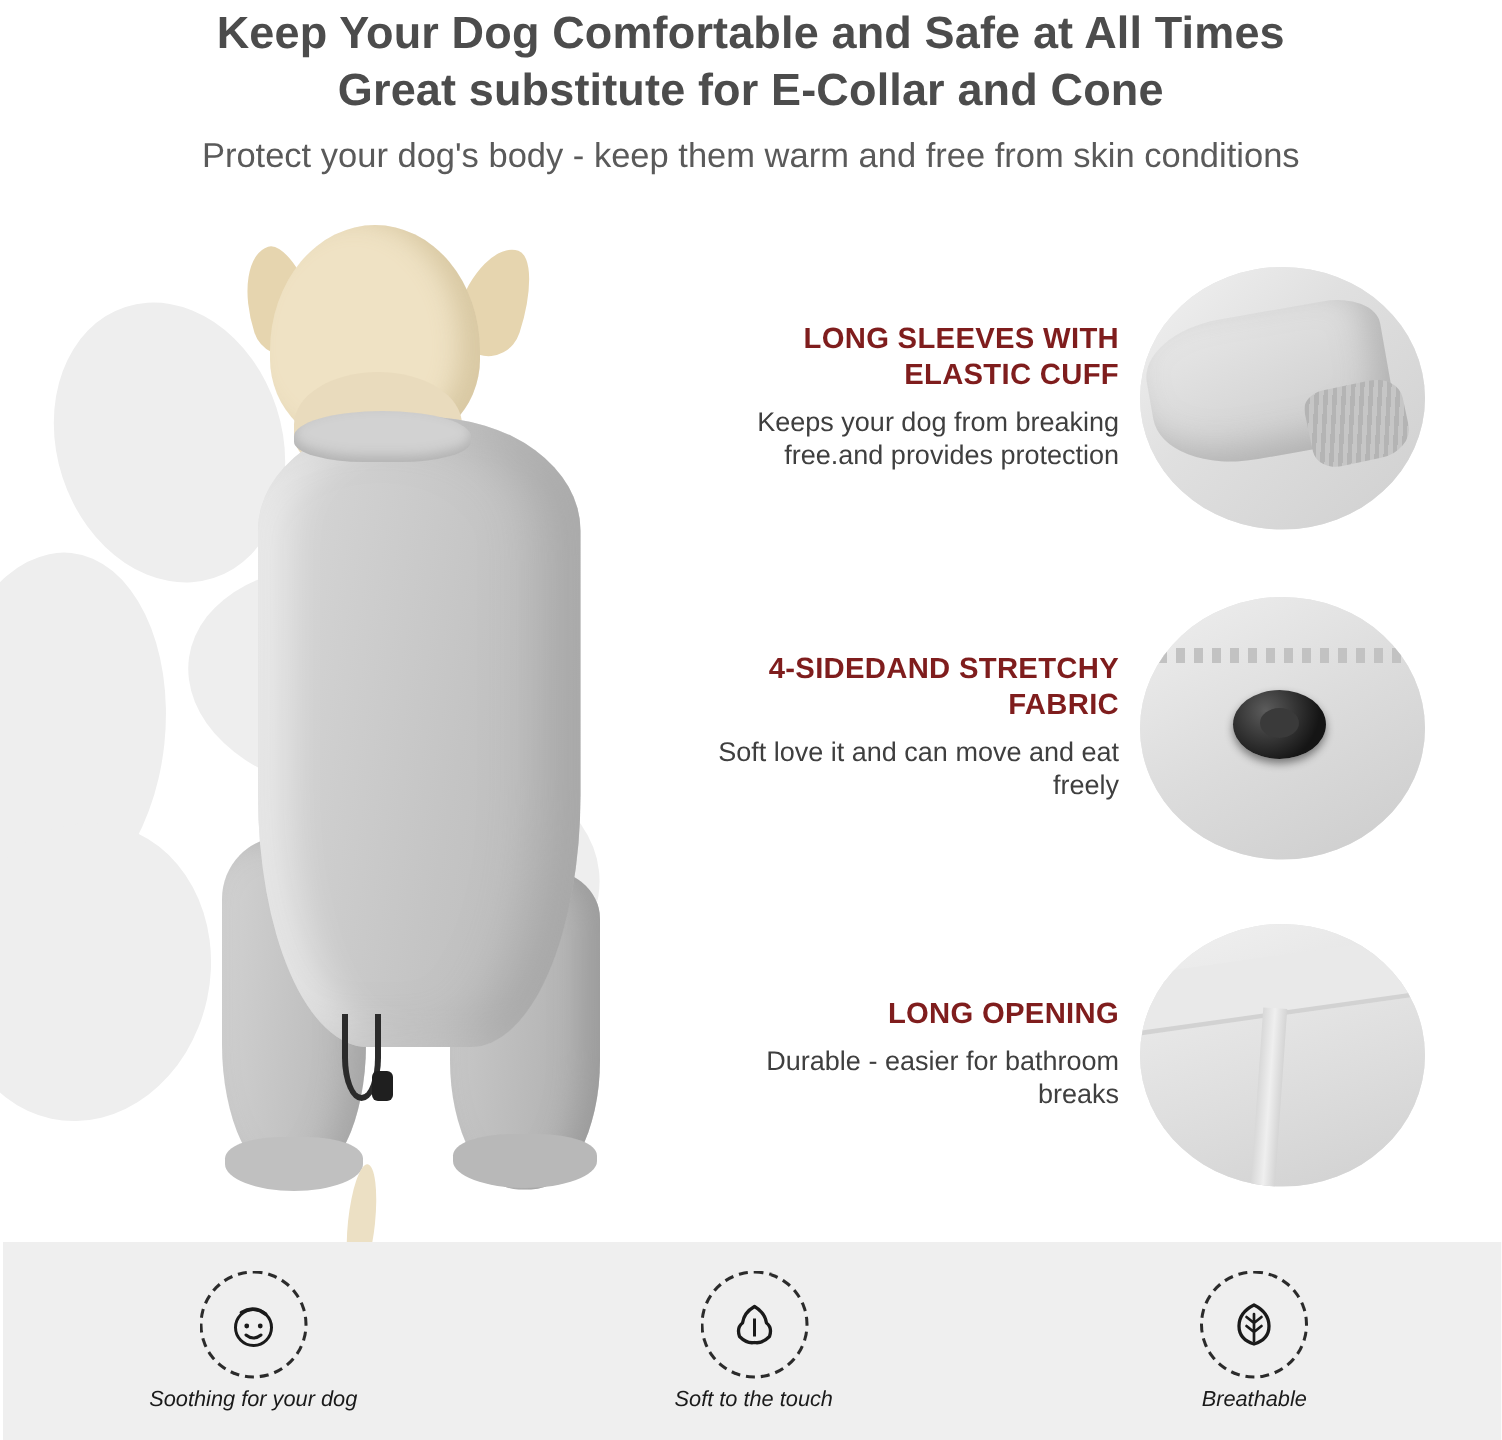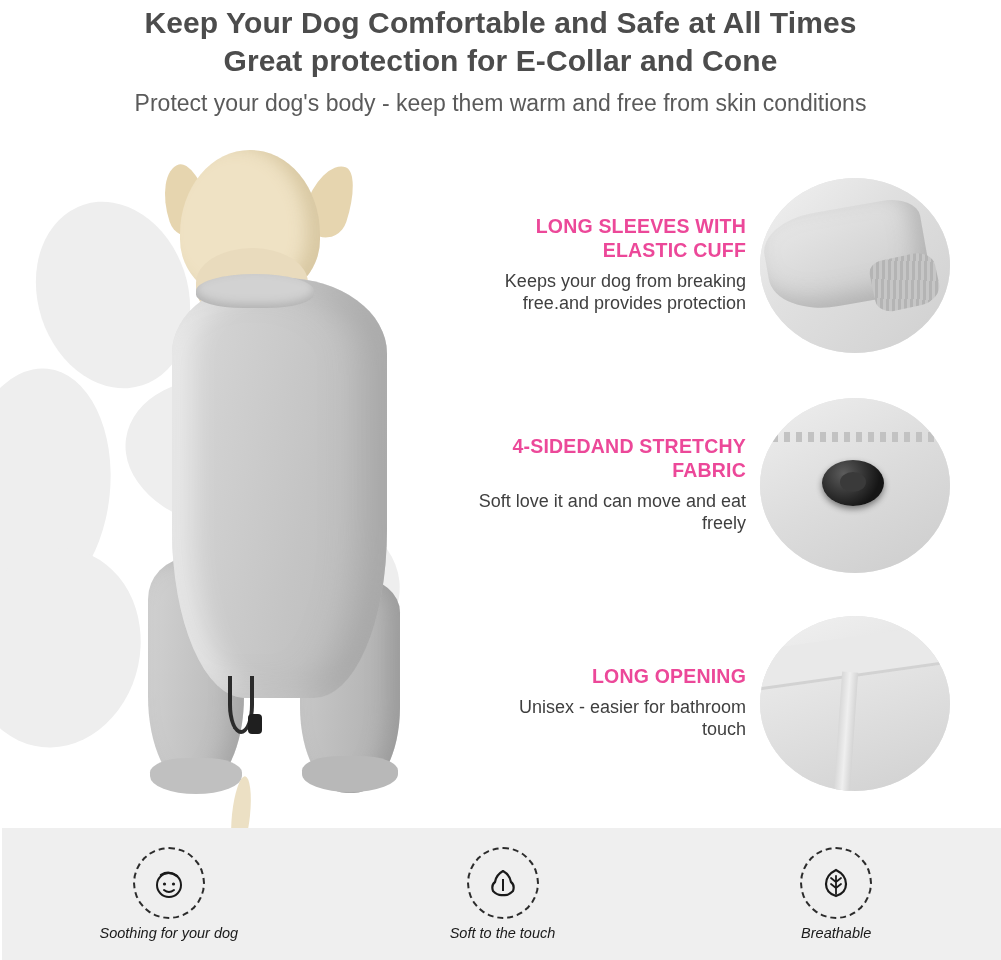--- a/index.html
+++ b/index.html
@@ -173,21 +173,21 @@
   .fr-3 { top: 458px; }
 
   .feature-text {
     width: 290px;
     padding-right: 14px;
     text-align: right;
   }
   .feature-title {
     font-size: 19.5px;
     font-weight: bold;
-    color: #ec4899;
+    color: #7f1d1d;
     line-height: 1.22;
     letter-spacing: .2px;
   }
   .feature-desc {
     margin-top: 8px;
     font-size: 18px;
     color: #3f3f3f;
     line-height: 1.22;
     text-align: right;
   }
@@ -287,21 +287,21 @@
     color: #1a1a1a;
   }
 </style>
 </head>
 <body>
 
 <div id="page">
 
   <div class="header">
     <div class="headline">Keep Your Dog Comfortable and Safe at All Times</div>
-    <div class="headline">Great protection for E-Collar and Cone</div>
+    <div class="headline">Great substitute for E-Collar and Cone</div>
     <div class="subheadline">Protect your dog's body - keep them warm and free from skin conditions</div>
   </div>
 
   <div class="photo-area">
     <div class="blob blob1"></div>
     <div class="blob blob2"></div>
     <div class="blob blob3"></div>
     <div class="blob blob4"></div>
     <div class="blob blob5"></div>
 
@@ -345,21 +345,21 @@
         <div class="t2-bg"></div>
         <div class="t2-seam"></div>
         <div class="t2-snap-outer"></div>
         <div class="t2-snap-inner"></div>
       </div>
     </div>
 
     <div class="feature-row fr-3">
       <div class="feature-text">
         <div class="feature-title">LONG OPENING</div>
-        <div class="feature-desc">Unisex - easier for bathroom touch</div>
+        <div class="feature-desc">Durable - easier for bathroom breaks</div>
       </div>
       <div class="feature-thumb">
         <div class="t3-bg"></div>
         <div class="t3-hem"></div>
         <div class="t3-fold"></div>
       </div>
     </div>
 
   </div>
 

